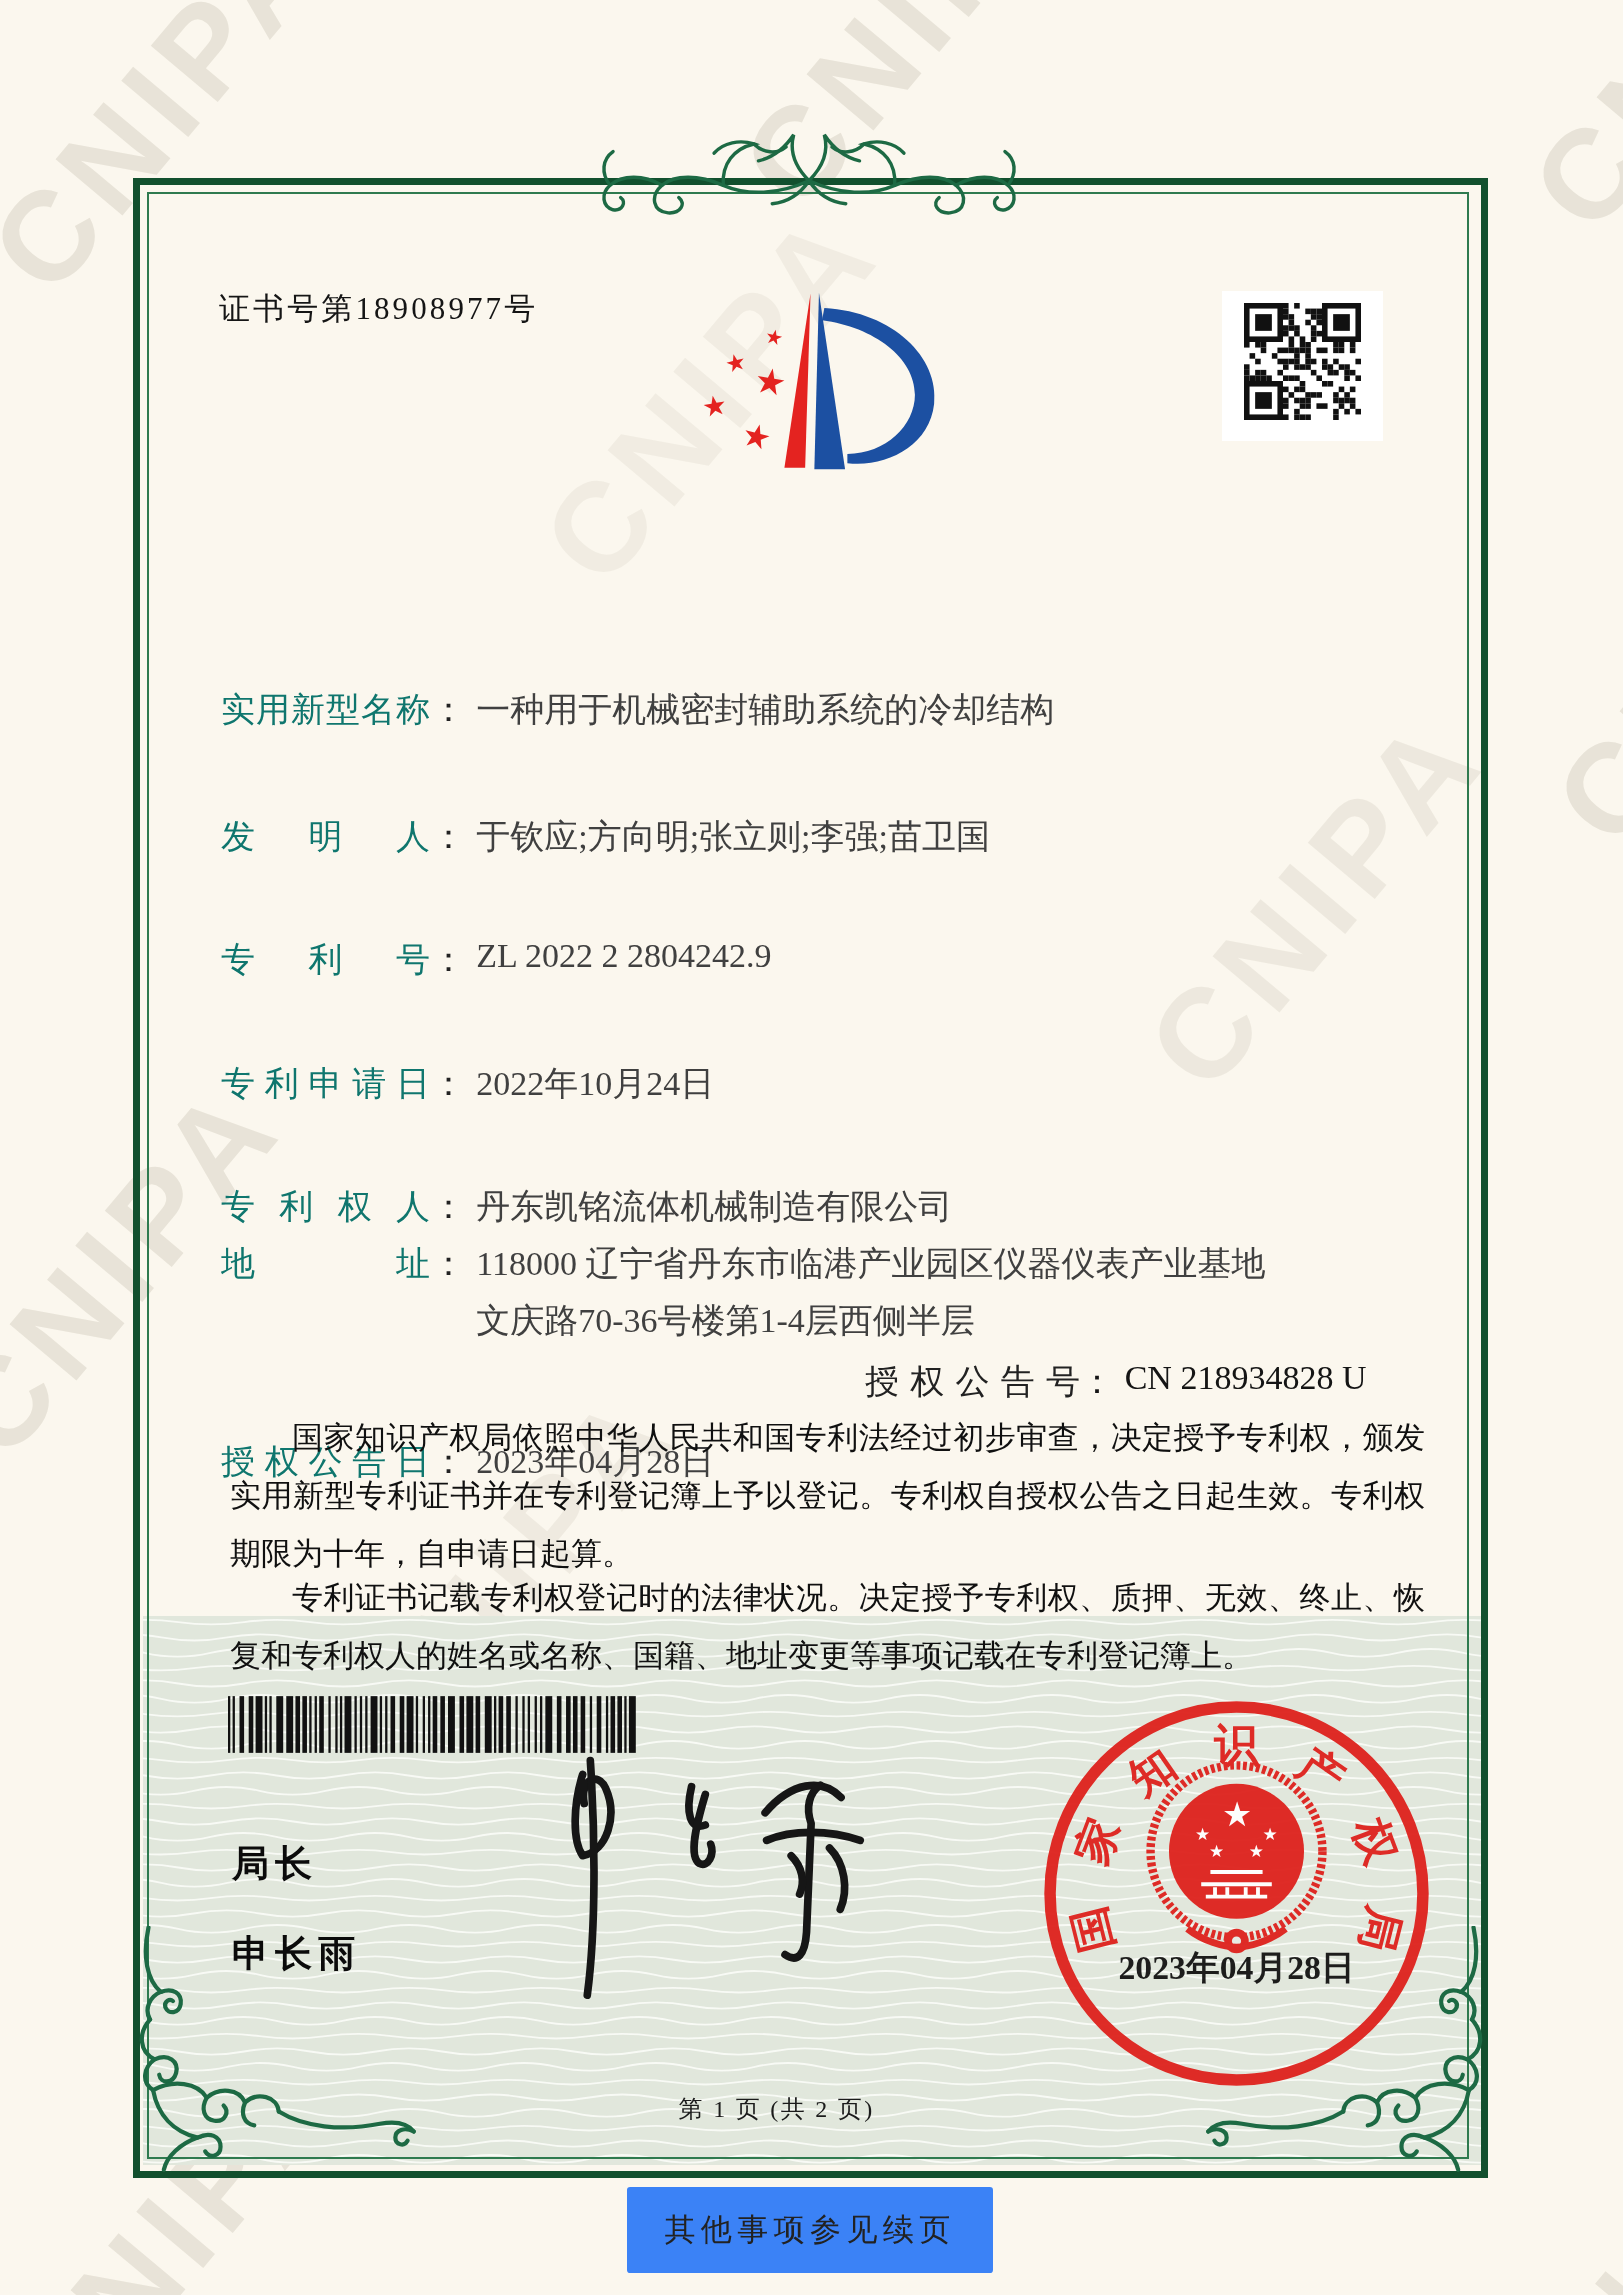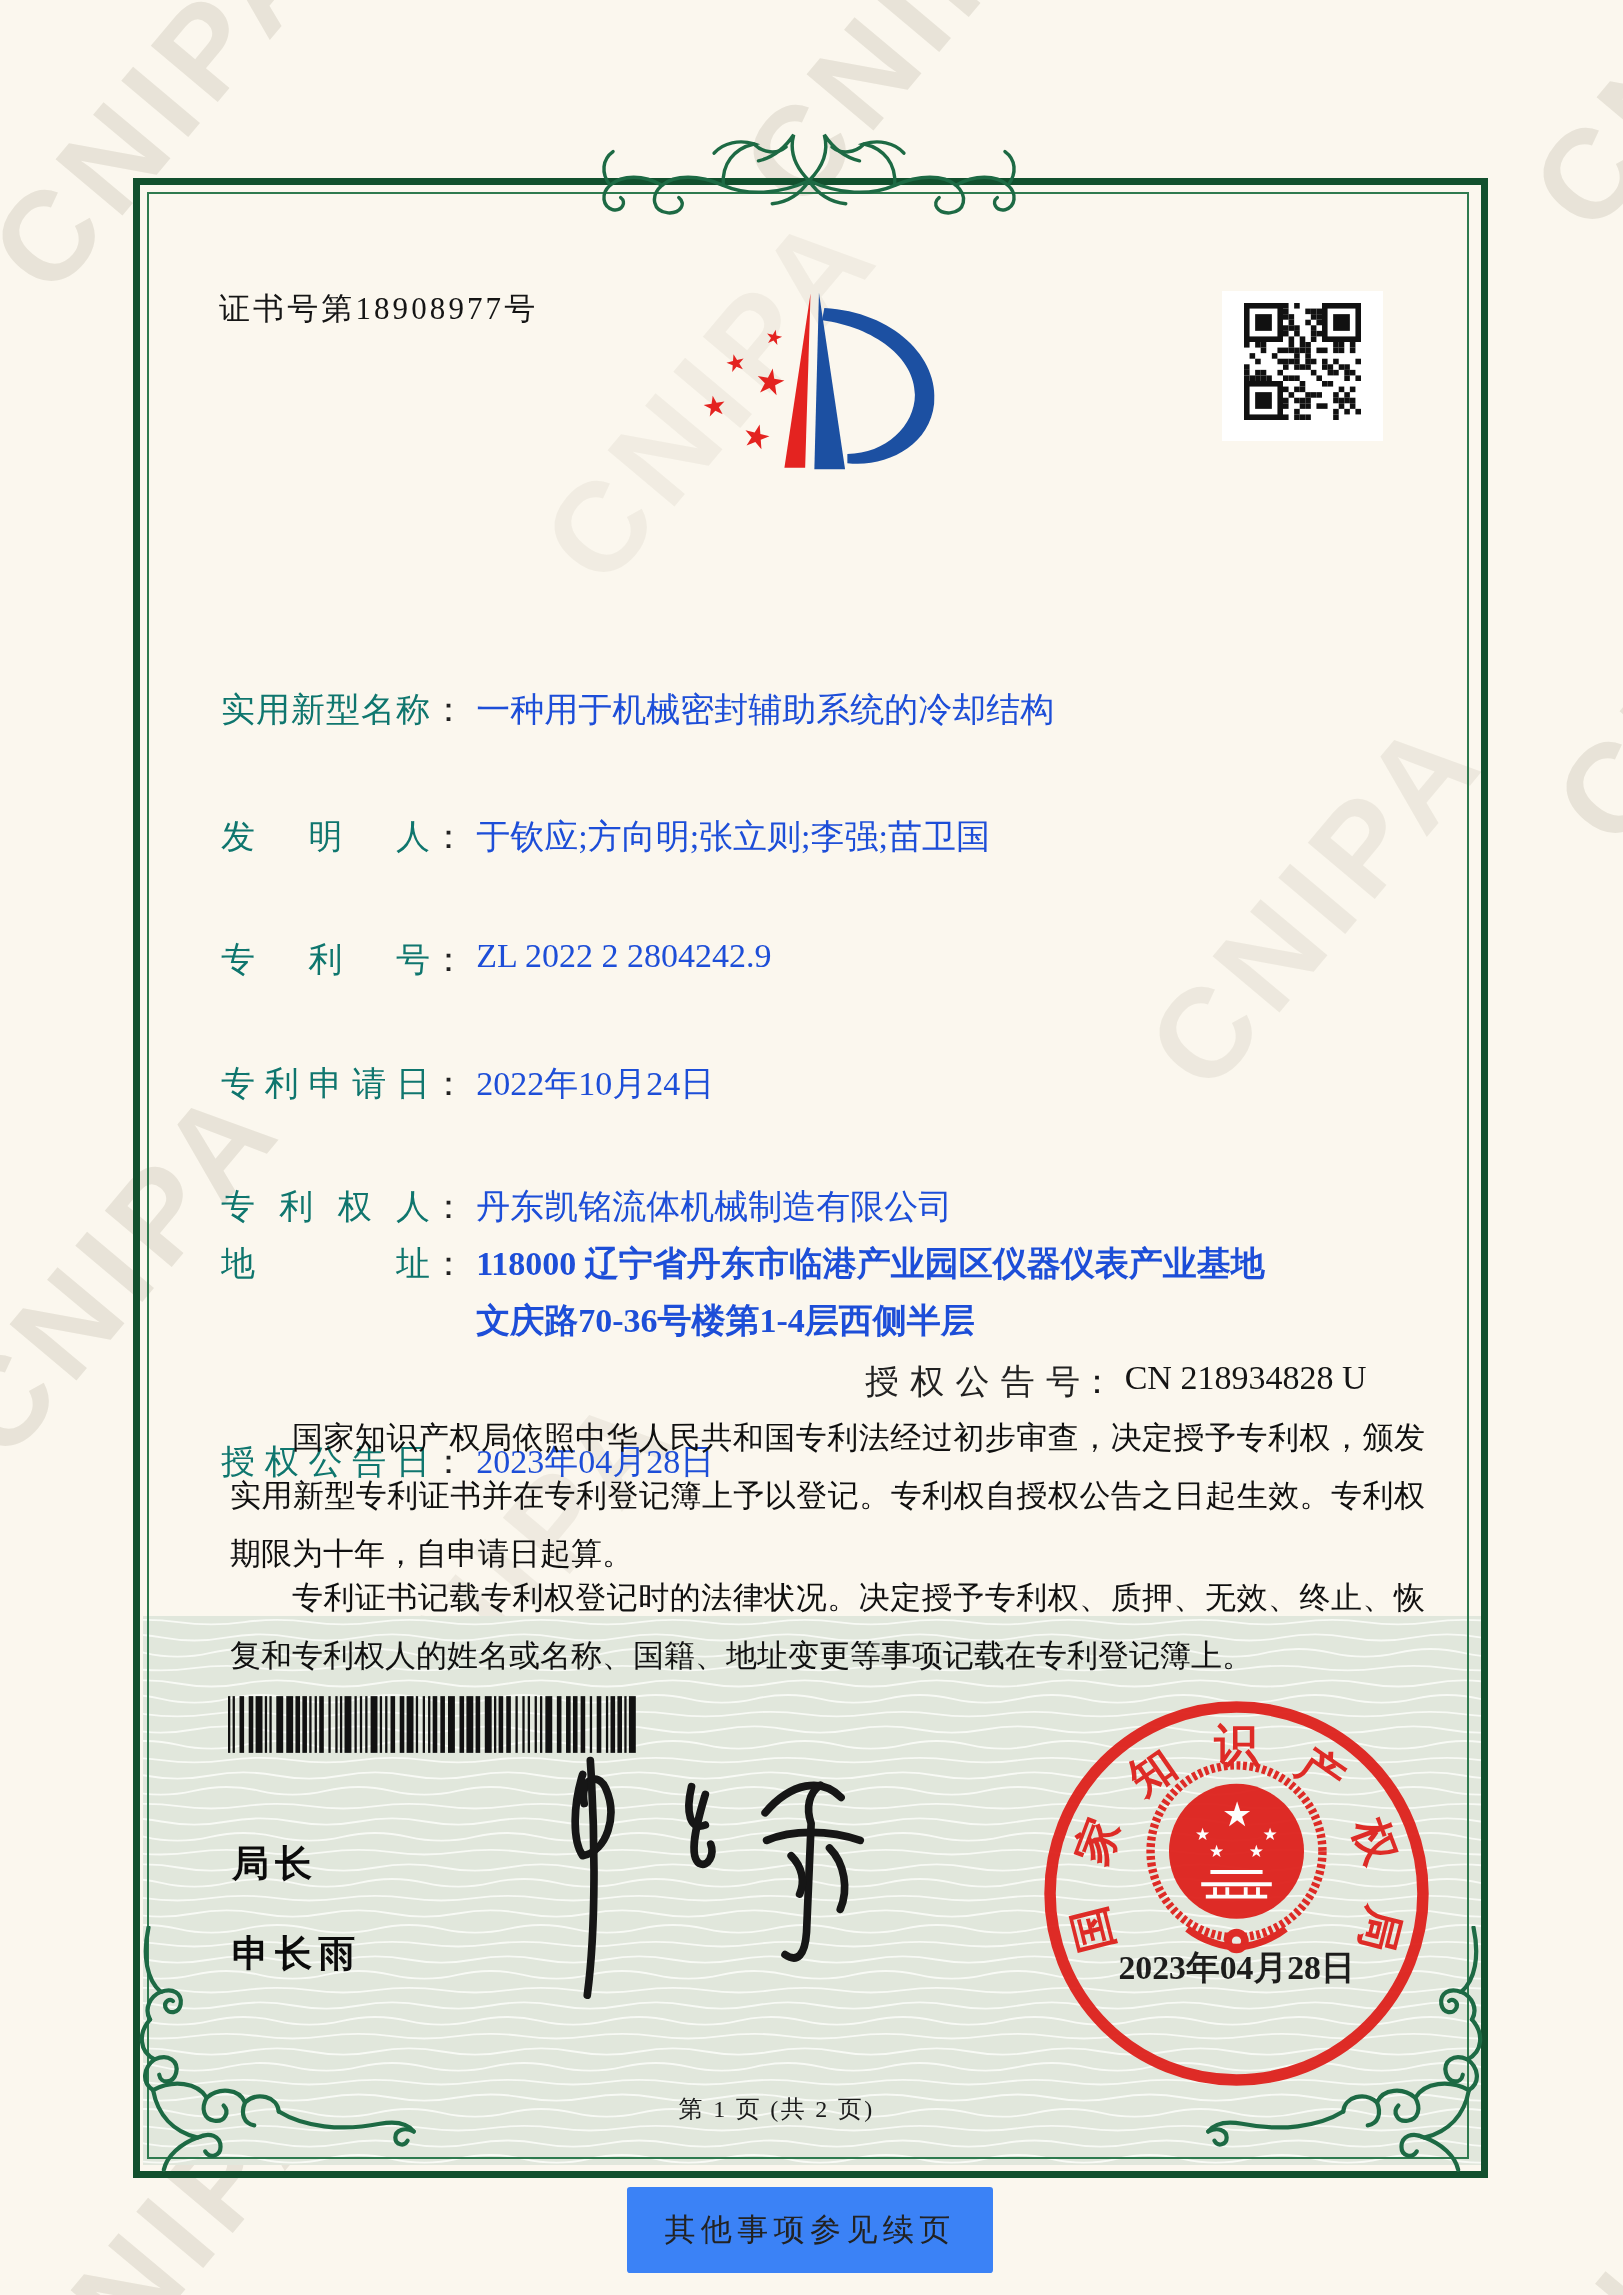--- a/index.html
+++ b/index.html
@@ -32,22 +32,22 @@
   .title{
     position:absolute;left:0;top:524px;width:1623px;text-align:center;
     font-size:72px;font-weight:bold;letter-spacing:26px;text-indent:26px;color:#0d0d0d;
   }
   .row{position:absolute;left:221px;display:flex;font-size:34px;}
   .row .lbl{
     display:inline-block;width:209px;text-align:justify;text-align-last:justify;
     color:#0f766e;
   }
   .row .coln{margin-left:1.5px;color:#222;}
-  .row .val{margin-left:10.7px;white-space:nowrap;color:#1d4ed8;}
-  .row .val.two-line{white-space:normal;line-height:57px;margin-top:-6.1px;font-weight:bold;}
+  .row .val{margin-left:10.7px;white-space:nowrap;color:#404040;}
+  .row .val.two-line{white-space:normal;line-height:57px;margin-top:-6.1px;}
   .row2{position:absolute;left:865px;display:flex;font-size:34px;}
   .row2 .lbl{display:inline-block;width:215px;text-align:justify;text-align-last:justify;color:#222;}
   .row2 .val{margin-left:10.7px;white-space:nowrap;}
   .para{
     position:absolute;left:230px;width:1195px;font-size:31px;line-height:58px;
     text-align:justify;text-indent:2em;color:#101010;margin:0;
   }
   .director-title{position:absolute;left:232px;top:1839px;font-family:"Liberation Sans","DejaVu Sans",sans-serif;font-weight:bold;font-size:37px;letter-spacing:6.1px;color:#0b0b0b;}
   .director-name{position:absolute;left:232px;top:1929px;font-family:"Liberation Sans","DejaVu Sans",sans-serif;font-weight:bold;font-size:37px;letter-spacing:6.1px;color:#0b0b0b;}
   .footer-page{

